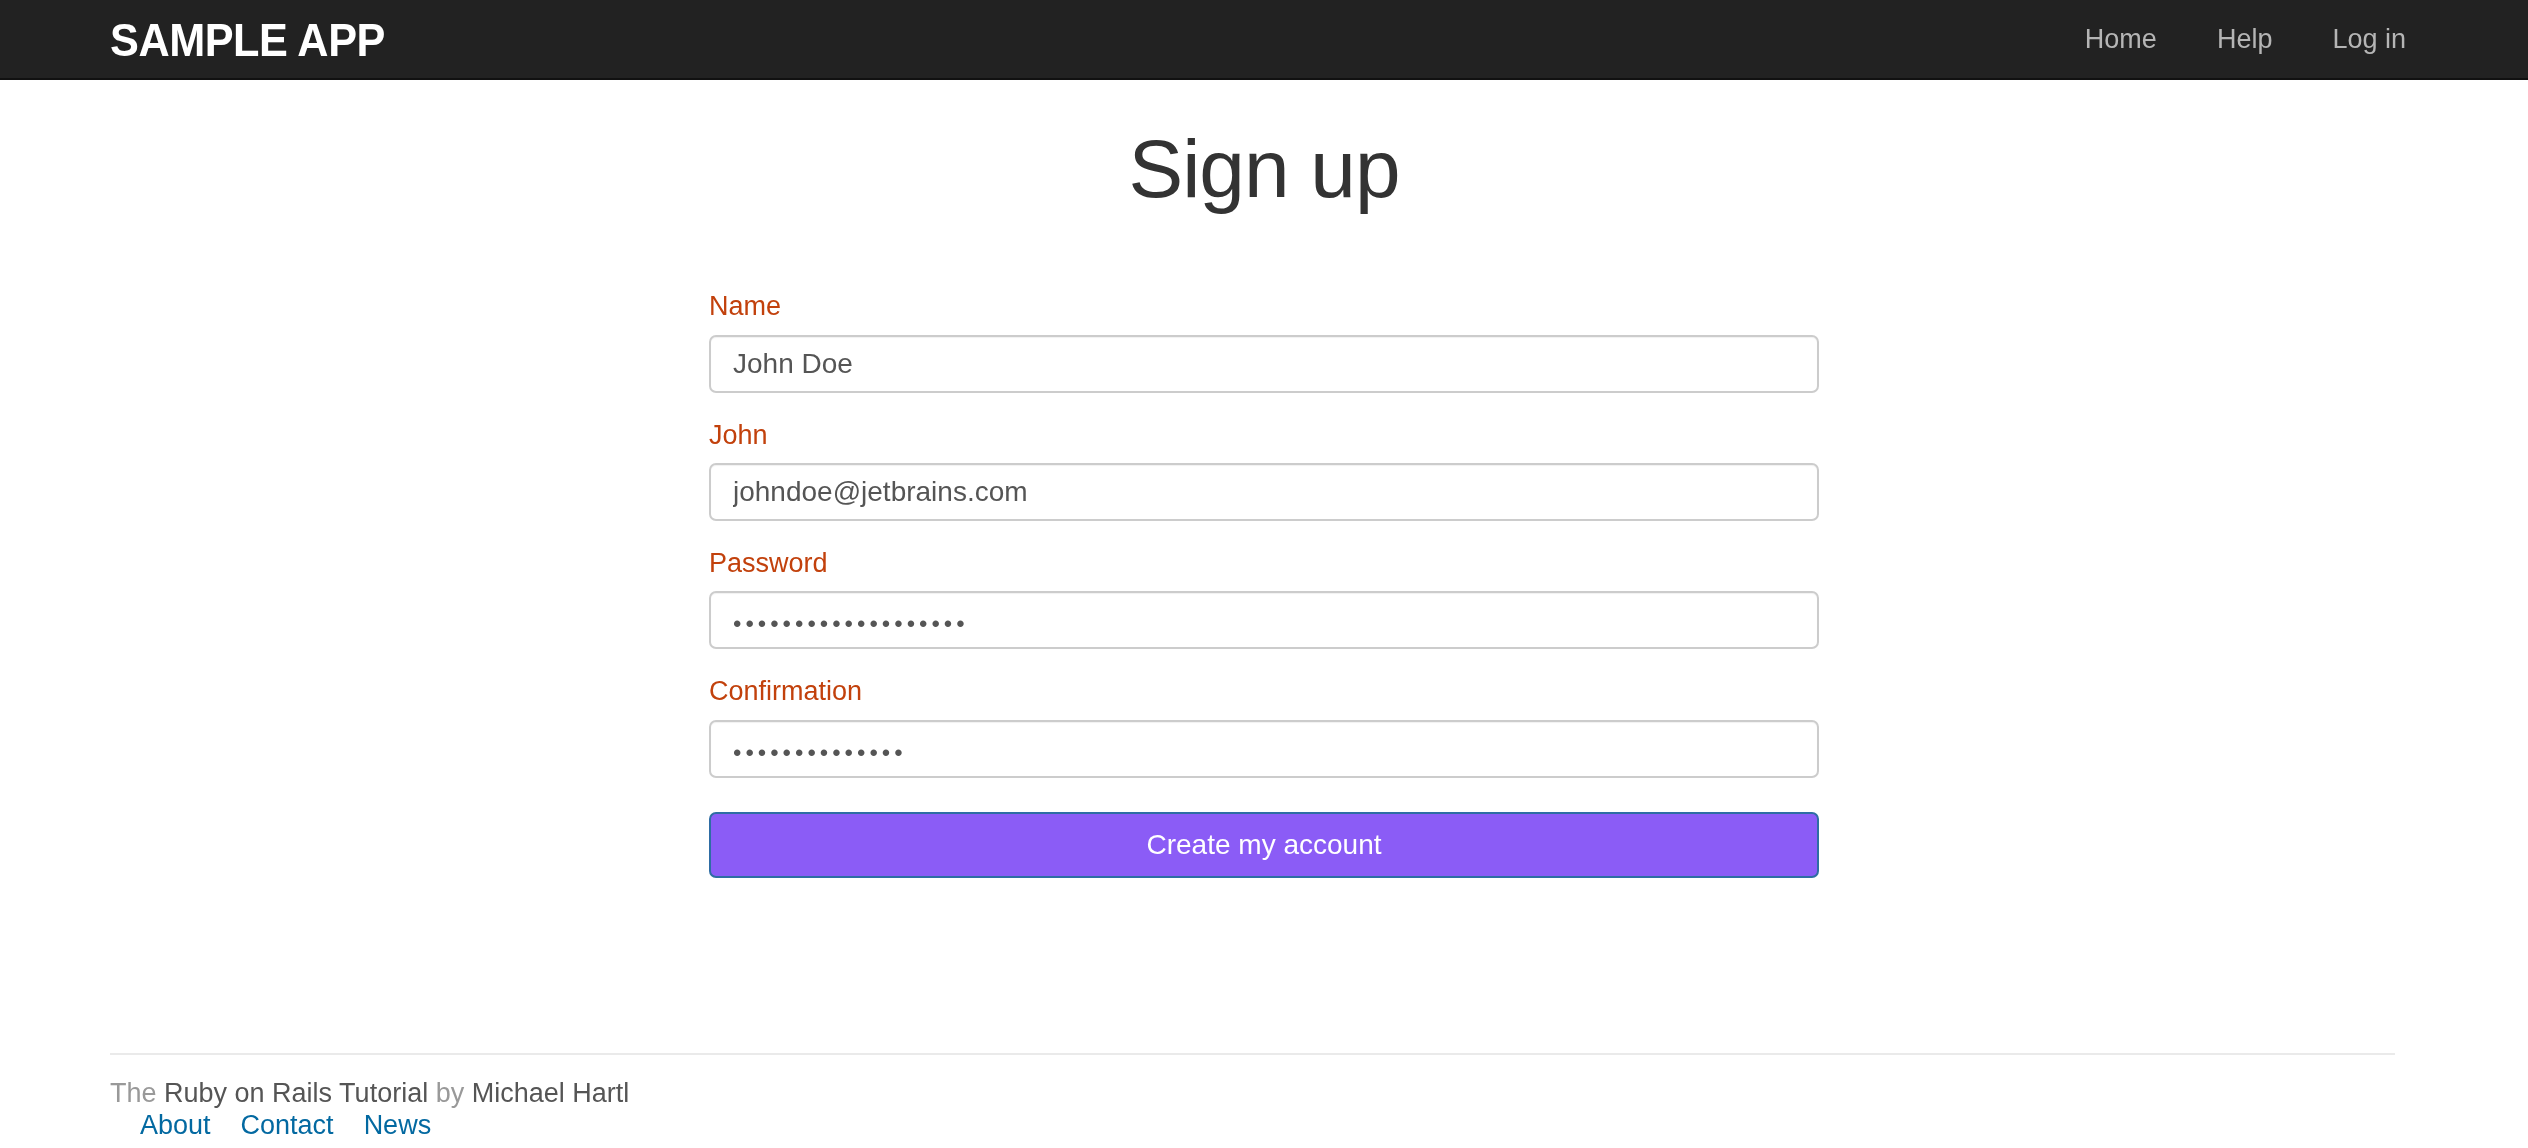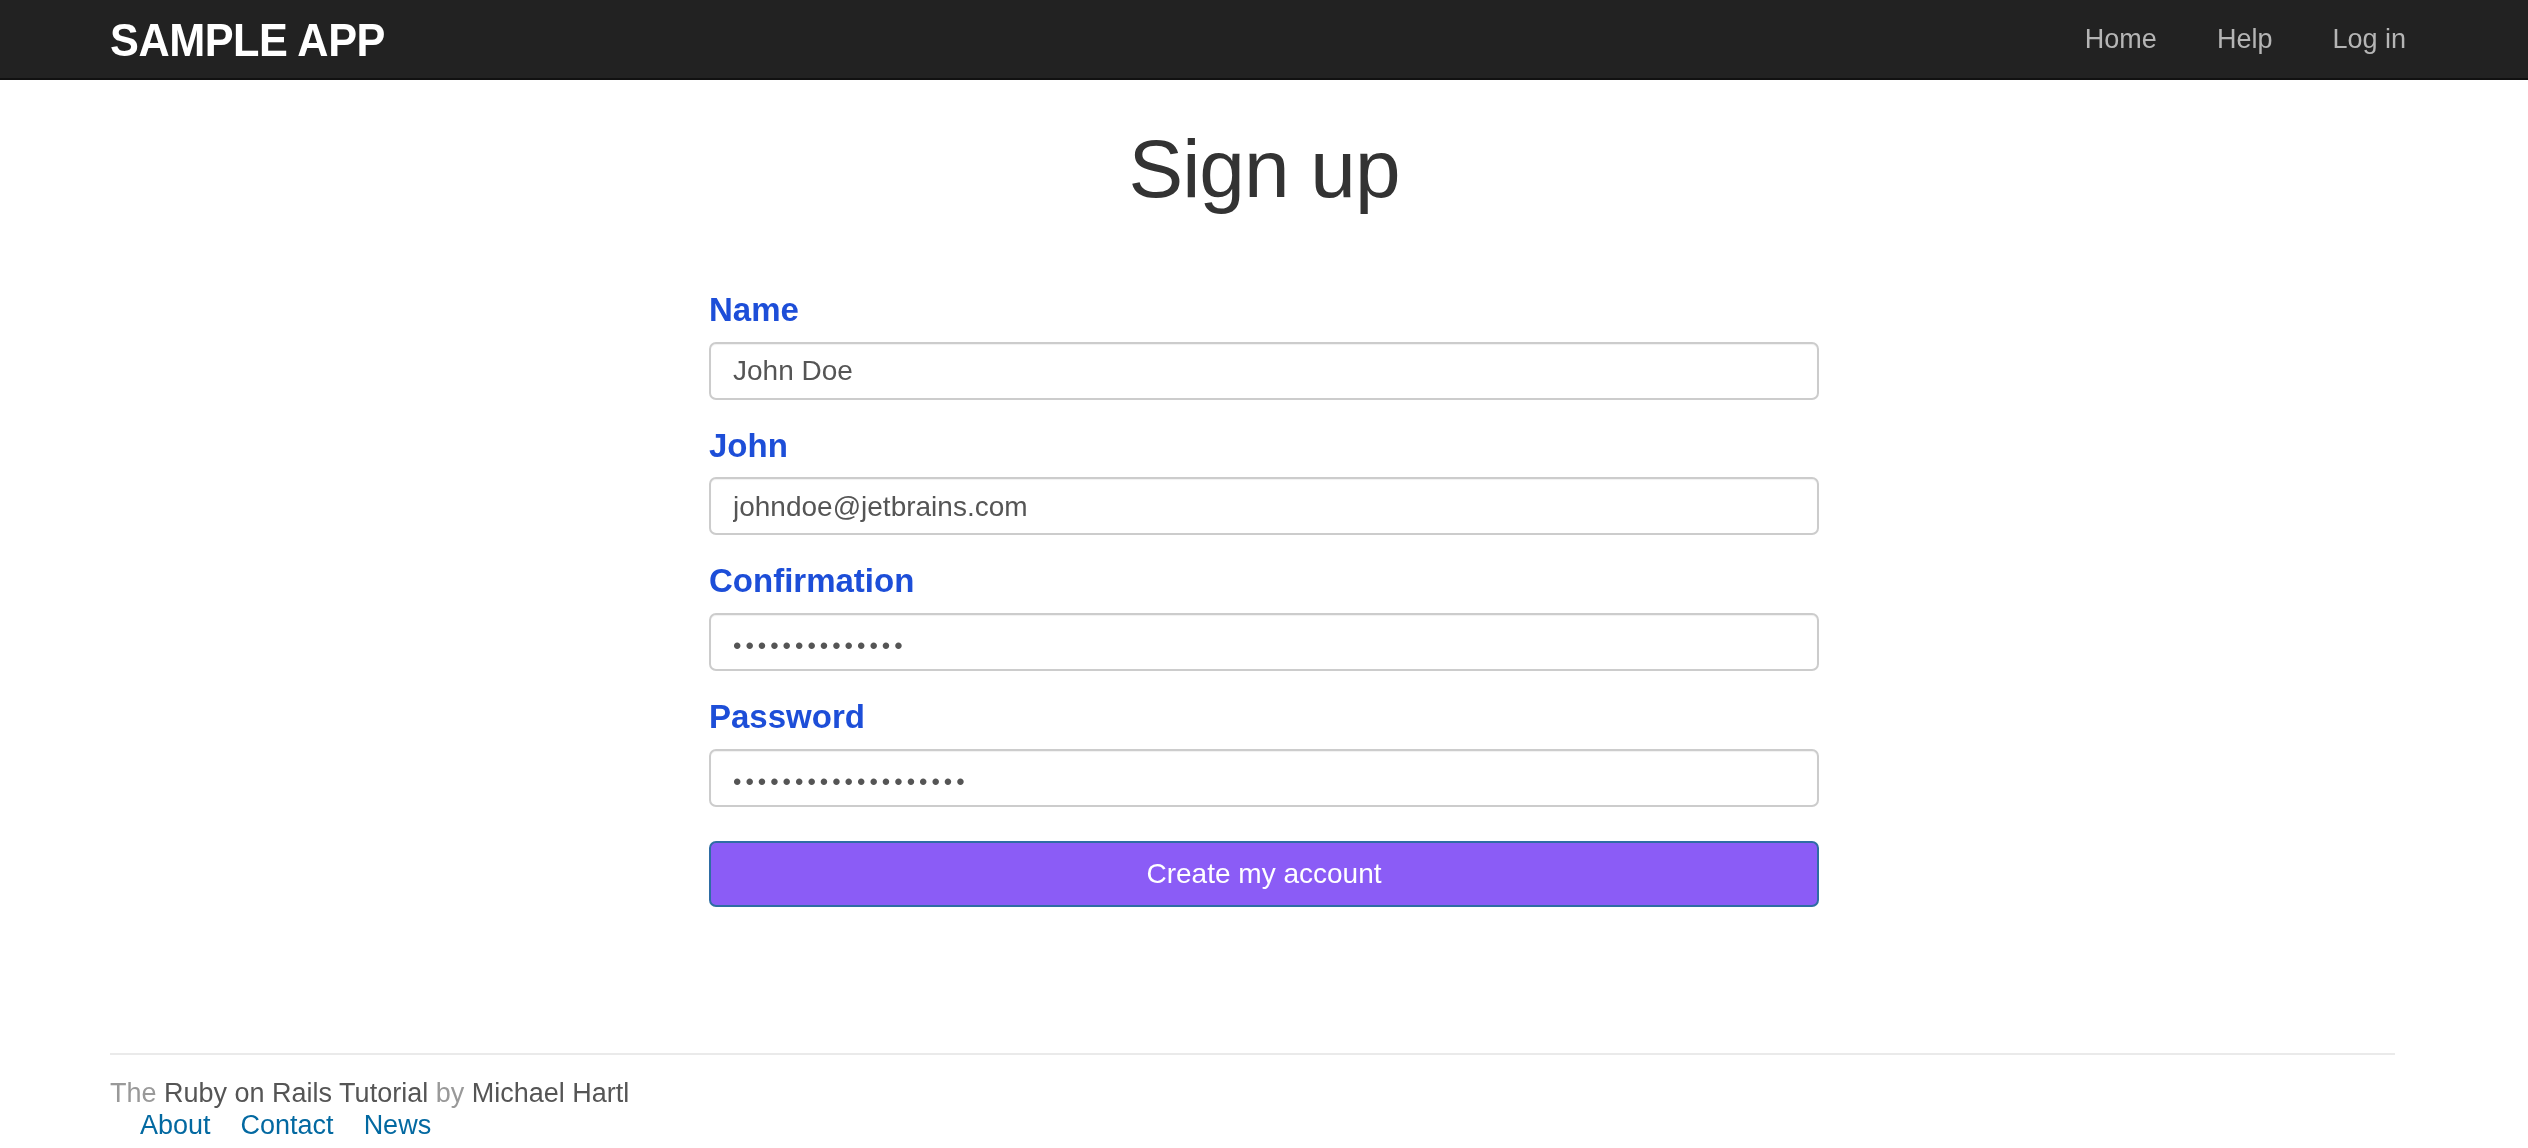--- a/index.html
+++ b/index.html
@@ -77,23 +77,23 @@
   .form-wrap {
     width: 1110px;
     margin: 0 auto;
     padding-top: 76px;
   }
   .form-group {
     margin-bottom: 26px;
   }
   .form-label {
     display: block;
-    color: #1d4ed8;
-    font-size: 33px;
-    font-weight: bold;
+    color: #c2410c;
+    font-size: 27px;
+    font-weight: normal;
     margin-bottom: 12px;
     line-height: 1.2;
   }
   .form-control {
     display: block;
     width: 100%;
     height: 58px;
     padding: 0 22px;
     font-family: "Liberation Sans", sans-serif;
     font-size: 28px;
@@ -194,33 +194,33 @@
       <label class="form-label">Name</label>
       <input class="form-control" type="text" value="John Doe" style="">
     </div>
 
     <div class="form-group">
       <label class="form-label">John</label>
       <input class="form-control" type="text" value="johndoe@jetbrains.com" style="">
     </div>
 
     <div class="form-group">
+      <label class="form-label">Password</label>
+      <div class="form-control">
+        <span class="dots">•••••••••••••••••••</span>
+      </div>
+    </div>
+
+    <div class="form-group">
       <label class="form-label">Confirmation</label>
       <div class="form-control">
         <span class="dots">••••••••••••••</span>
       </div>
     </div>
 
-    <div class="form-group">
-      <label class="form-label">Password</label>
-      <div class="form-control">
-        <span class="dots">•••••••••••••••••••</span>
-      </div>
-    </div>
-
     <button class="btn-primary" type="submit">Create my account</button>
   </div>
 </div>
 
 <div class="footer">
   <div class="footer-text"><span>The </span><a href="#">Ruby on Rails Tutorial</a><span> by </span><a href="#">Michael Hartl</a></div>
 
   <ul class="footer-links">
     <li>
       <a href="#">About</a>

